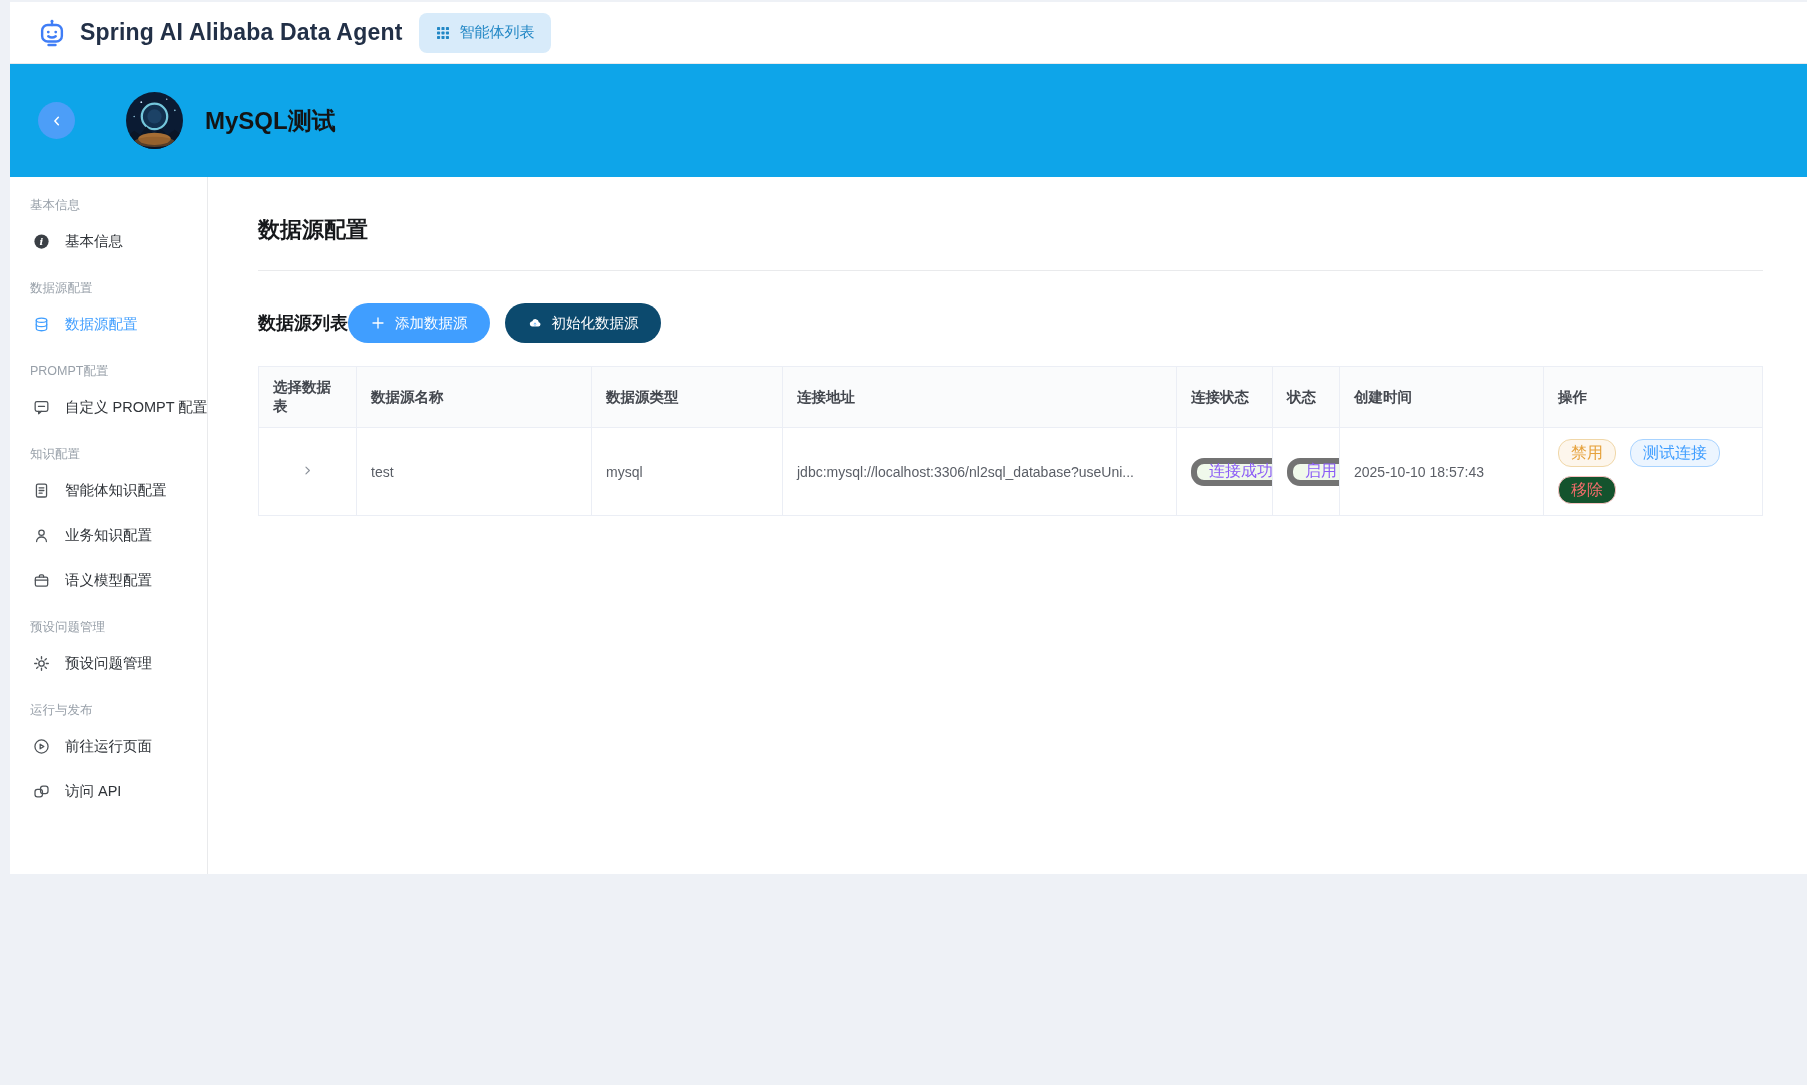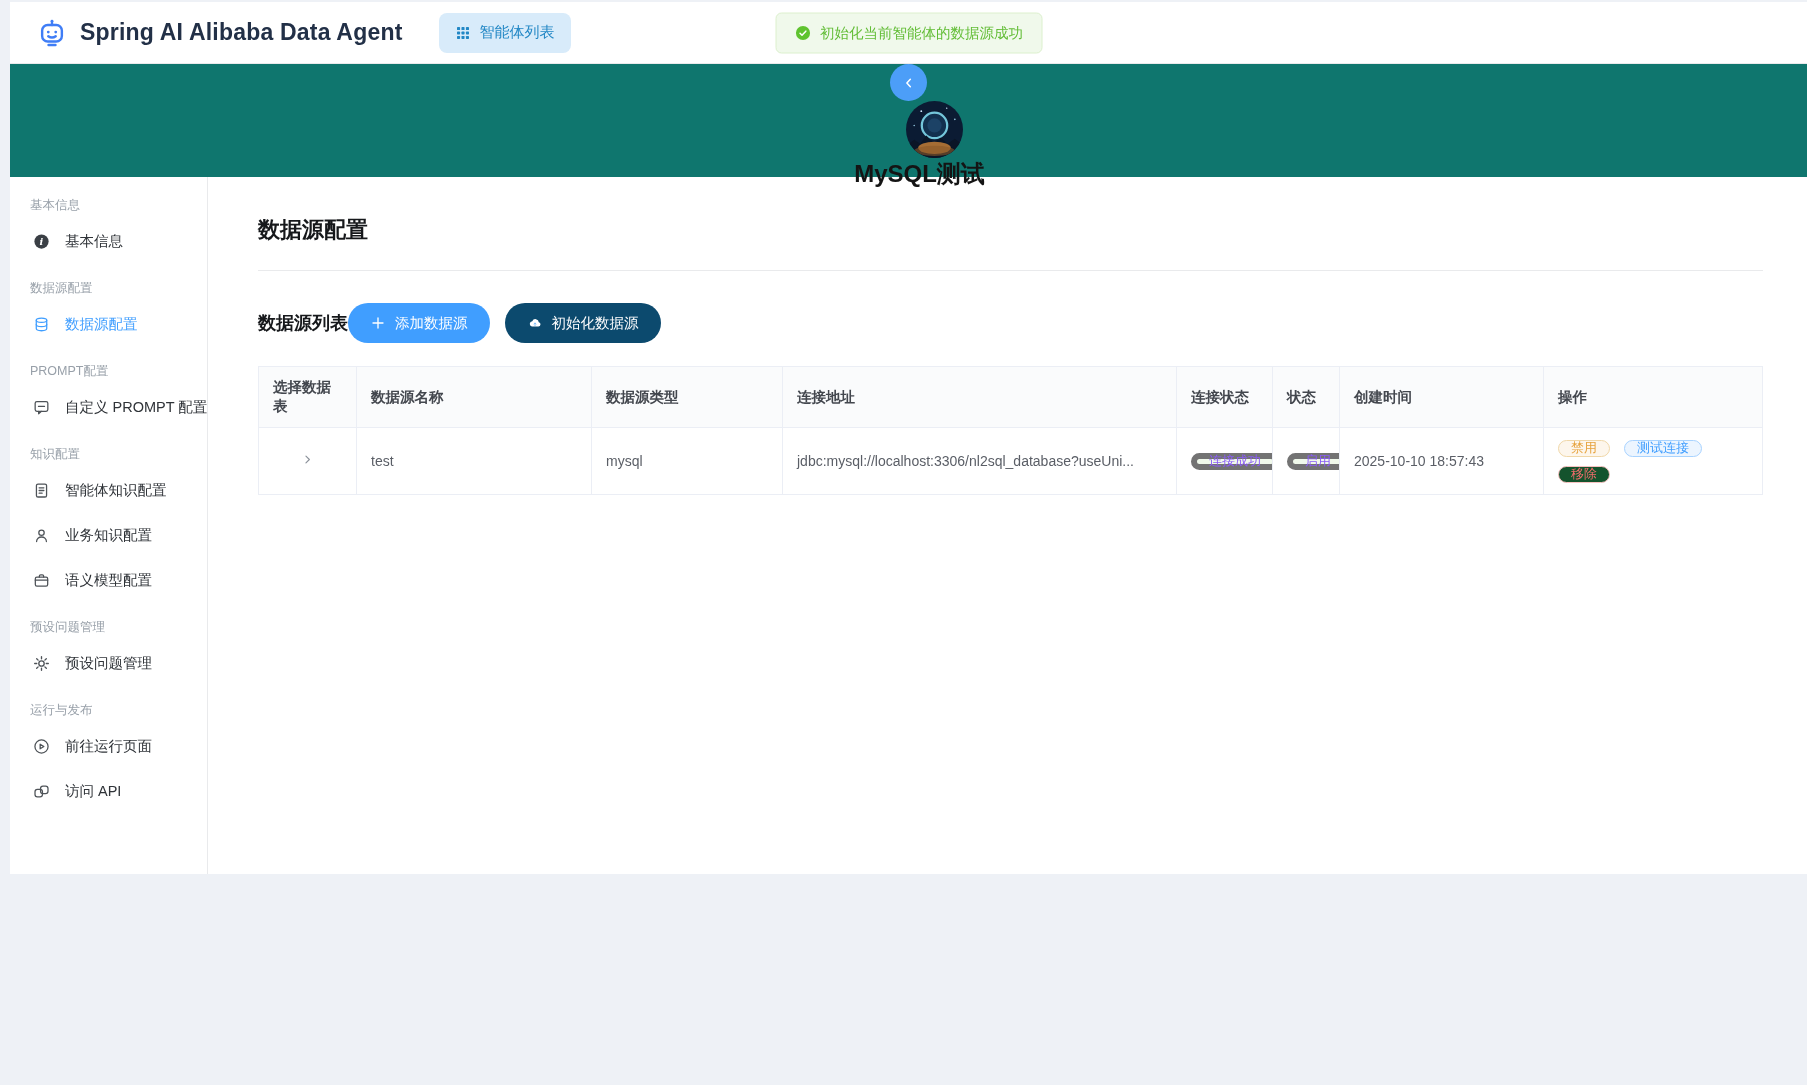--- a/index.html
+++ b/index.html
@@ -15,39 +15,38 @@
   .app { margin-left:10px; }
 
   
   .topbar {
     height:62px; background:#fff; display:flex; align-items:center;
     padding:0 26px; position:relative; border-bottom:1px solid #e9eaec;
   }
   .logo { width:32px; height:32px; margin-right:12px; flex:0 0 auto; }
   .app-title { font-size:23px; font-weight:700; color:#223047; letter-spacing:.2px; }
   .agent-list-btn {
-    margin-left:36px; display:inline-flex; align-items:center; gap:9px;
+    margin-left:16px; display:inline-flex; align-items:center; gap:9px;
     background:#d8ebfa; color:#2287c5; border:none; border-radius:8px;
     height:40px; padding:0 16px; font-size:15px; cursor:pointer;
     font-family:inherit;
   }
   .agent-list-btn .gicon { width:16px; height:16px; }
   .toast {
     position:absolute; left:50%; top:50%; transform:translate(-50%,-50%);
     background:#f0f9eb; border:1px solid #dcf0cd; border-radius:6px;
     display:flex; align-items:center; gap:9px; padding:10px 18px;
     color:#62bd36; font-size:14.5px; white-space:nowrap;
   }
   .toast .cicon { width:17px; height:17px; flex:0 0 auto; }
 
   
   .agent-header {
-    height:113px; background:#0f766e; display:flex; align-items:center;
+    height:113px; background:#0ea5e9; display:flex; align-items:center;
     padding:0 28px;
-    flex-direction:column;
   }
   .back-btn {
     width:37px; height:37px; border-radius:50%; background:#4c9ef8; border:none;
     display:flex; align-items:center; justify-content:center; cursor:pointer;
     flex:0 0 auto;
   }
   .avatar {
     width:57px; height:57px; border-radius:50%; overflow:hidden; margin-left:51px;
     flex:0 0 auto;
   }
@@ -89,22 +88,22 @@
   
   table.ds-table {
     margin-top:23px; width:100%; border-collapse:collapse;
     font-size:14px; color:#5a5e66; table-layout:fixed;
   }
   .ds-table th, .ds-table td { border:1px solid #ebeef5; padding:11px 14px; text-align:left; overflow:hidden; }
   .ds-table th { background:#fafbfc; color:#43474e; font-weight:600; font-size:14.5px; }
   .ds-table td.cell-center { text-align:center; }
   .expander { display:inline-flex; width:15px; height:15px; color:#8a9099; cursor:pointer; }
   .tag {
-    display:inline-flex; align-items:center; height:17px; padding:0 12px;
-    border-radius:13px; font-size:13px; white-space:nowrap;
+    display:inline-flex; align-items:center; height:28px; padding:0 12px;
+    border-radius:13px; font-size:16px; white-space:nowrap;
   }
   .tag-success { color:#8b5cf6; background:#f0f9eb; border:6px solid #737373; }
   .act { cursor:pointer; margin-right:10px; }
   .tag-warning { color:#e6a23c; background:#fdf6ec; border:1px solid #f0d7a8; }
   .tag-primary { color:#409eff; background:#ecf5ff; border:1px solid #a8d3ff; }
   .tag-danger  { color:#f56c6c; background:#14532d; border:1px solid #f8c1c1;margin-top:9px; }
   .url-cell { white-space:nowrap; text-overflow:ellipsis; }
 </style>
 </head>
 <body>
@@ -134,29 +133,20 @@
           <rect x="3" y="9.7" width="4.6" height="4.6" rx="1"></rect>
               <rect x="9.7" y="9.7" width="4.6" height="4.6" rx="1"></rect>
               <rect x="16.4" y="9.7" width="4.6" height="4.6" rx="1"></rect>
           <rect x="3" y="16.4" width="4.6" height="4.6" rx="1"></rect>
               <rect x="9.7" y="16.4" width="4.6" height="4.6" rx="1"></rect>
               <rect x="16.4" y="16.4" width="4.6" height="4.6" rx="1"></rect>
         </svg>
       </span>
       <span>智能体列表</span>
     </button>
-    <div class="toast">
-      <span class="cicon">
-        <svg viewBox="0 0 24 24">
-          <circle cx="12" cy="12" r="10" fill="#5fc32f"></circle>
-          <path d="M7.8 12.4 l2.8 2.8 5.4-5.8" stroke="#fff" stroke-width="2.1" fill="none" stroke-linecap="round" stroke-linejoin="round"></path>
-        </svg>
-      </span>
-      <span>初始化当前智能体的数据源成功</span>
-    </div>
   </div>
 
   <div class="agent-header">
     <button class="back-btn">
       <svg width="16" height="16" viewBox="0 0 24 24">
         <path d="M14 6.5 L8.8 12 L14 17.5" stroke="#fff" stroke-width="2.3" fill="none" stroke-linecap="round" stroke-linejoin="round"></path>
       </svg>
     </button>
     <span class="avatar">
       <svg viewBox="0 0 56 56">

